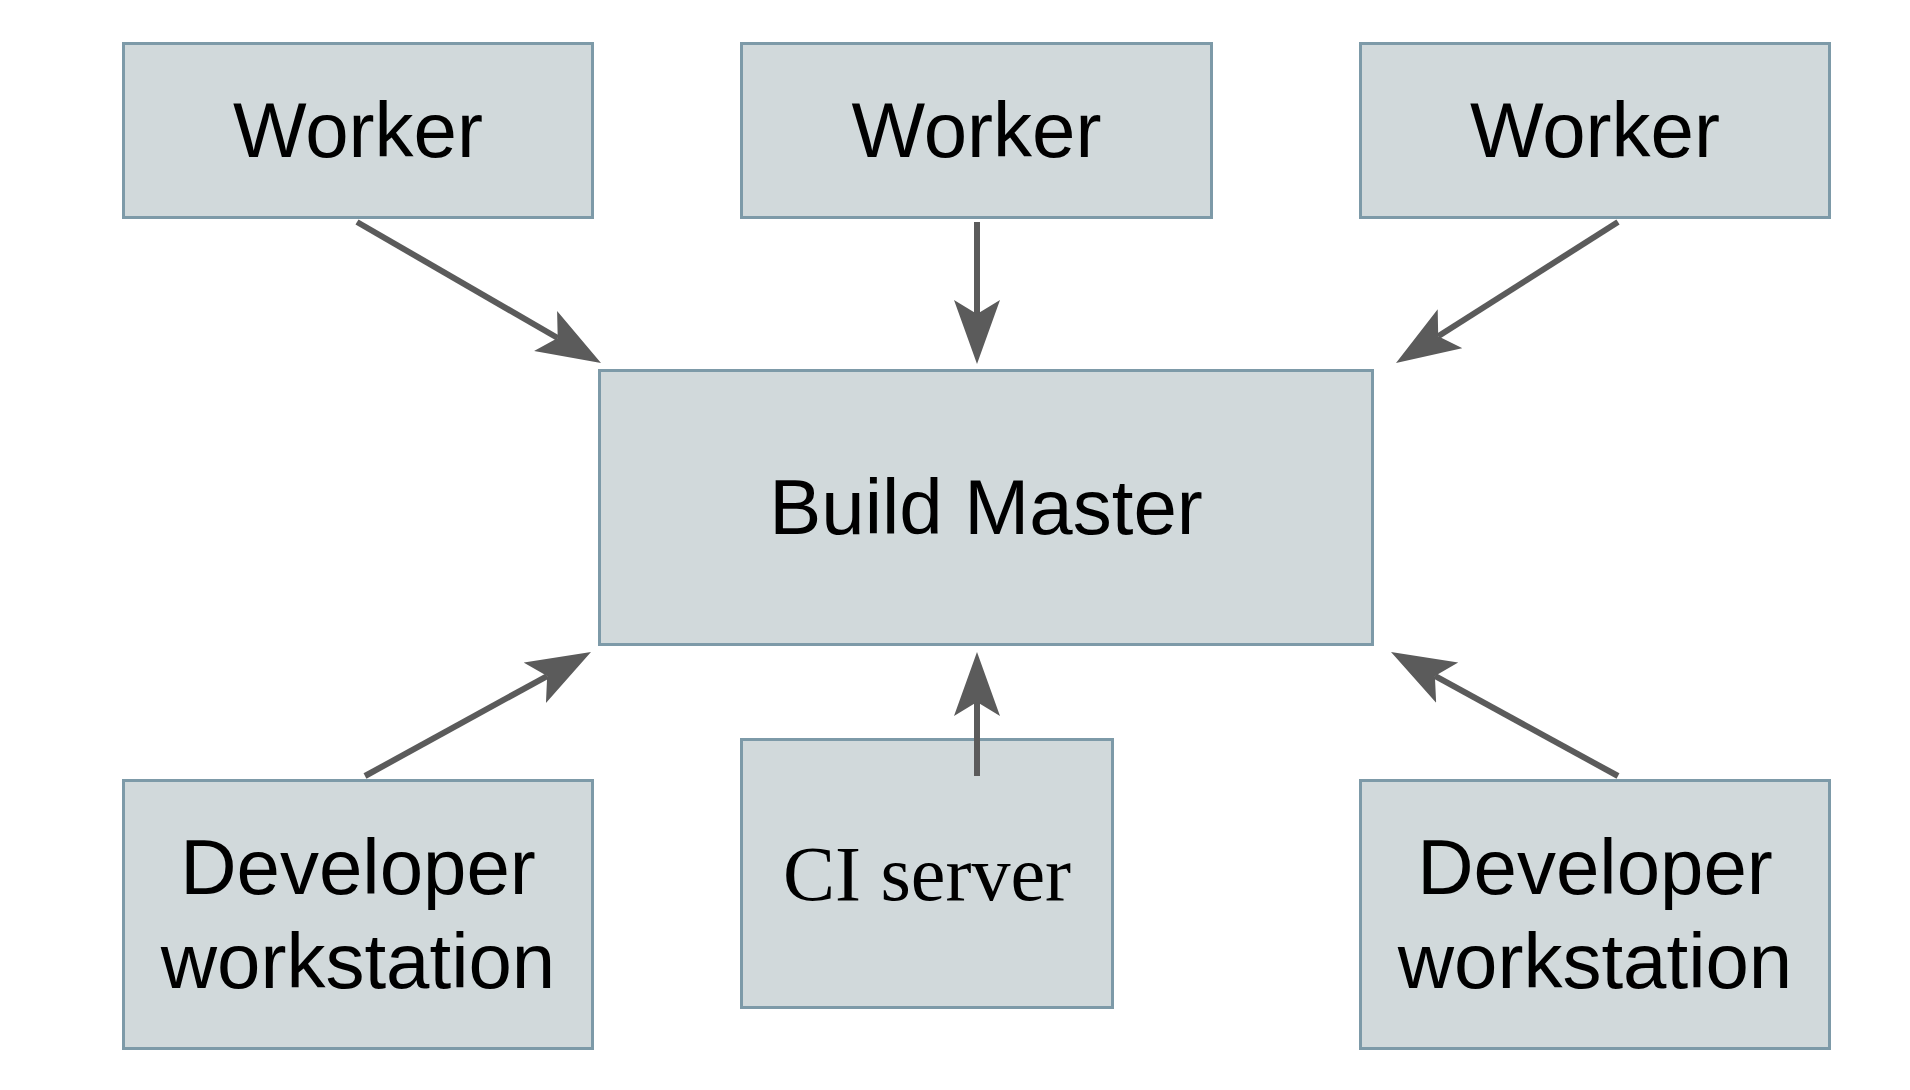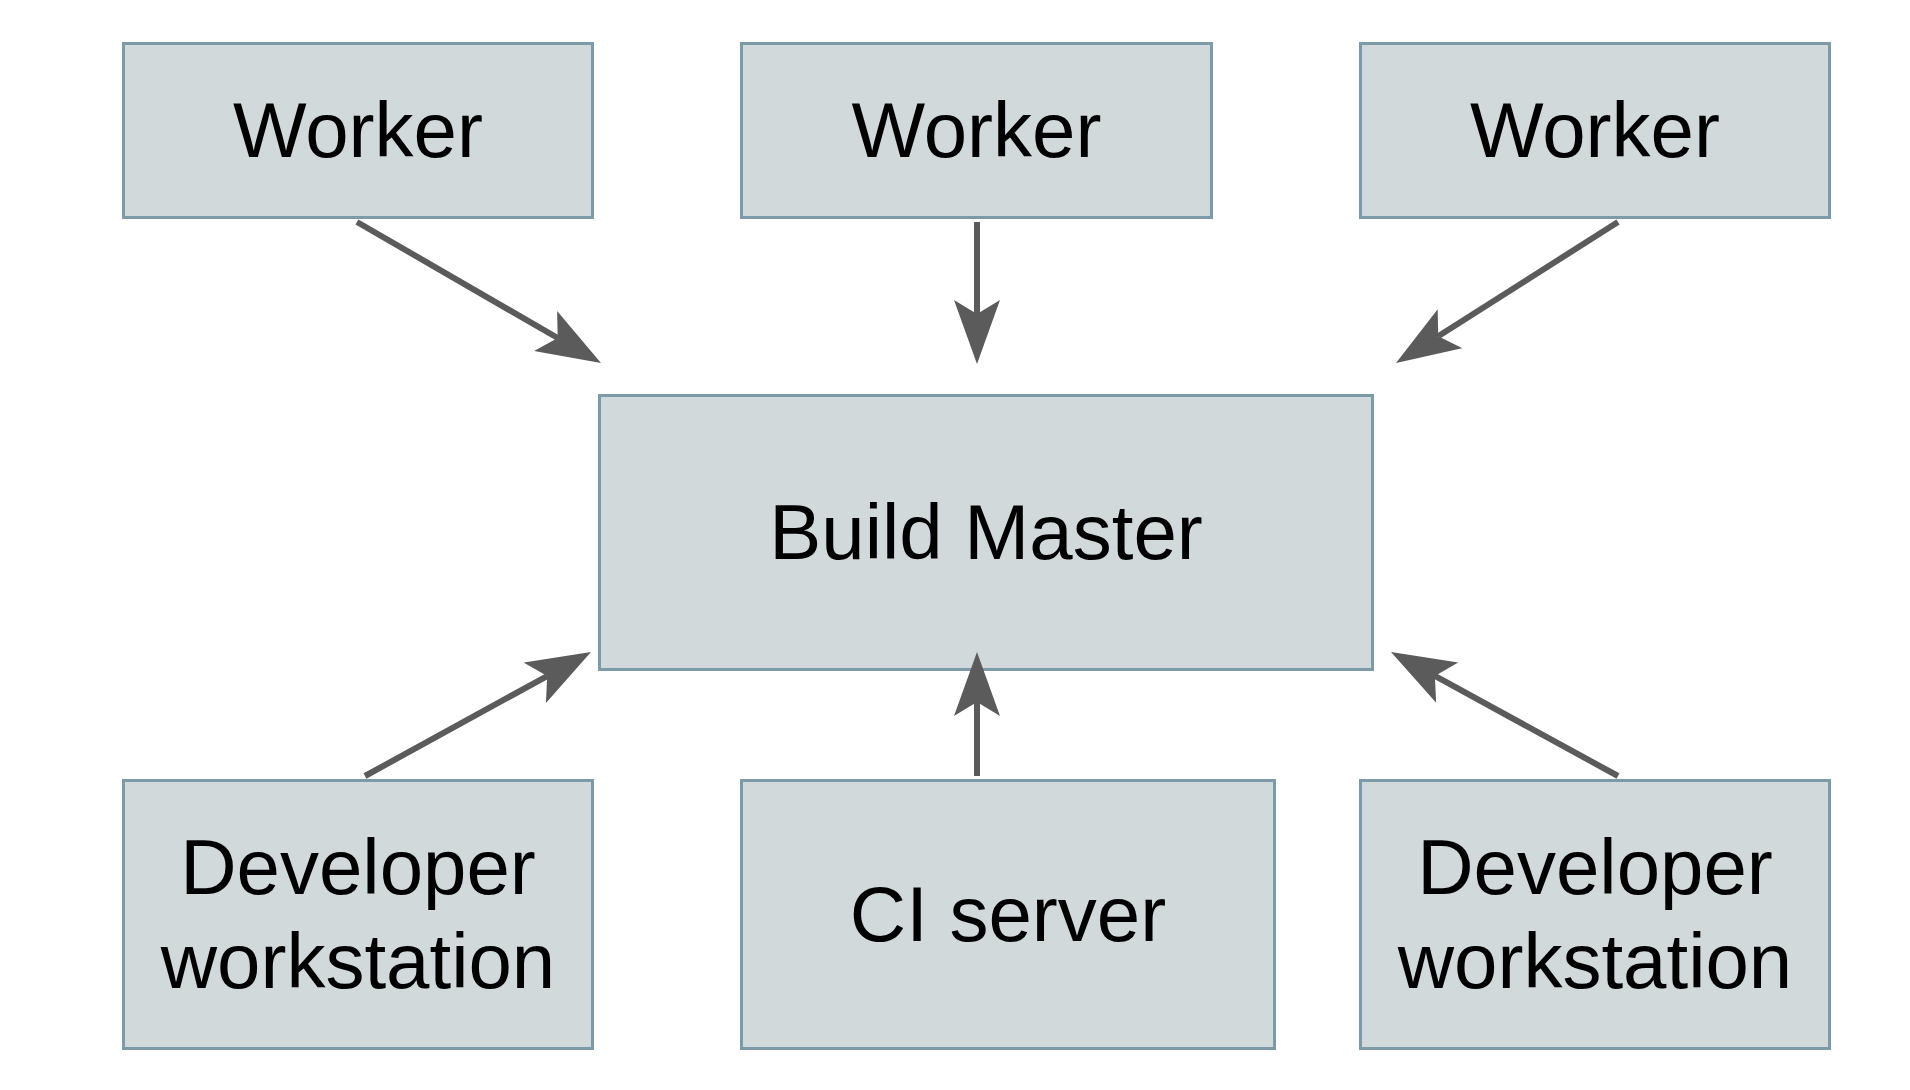--- a/index.html
+++ b/index.html
@@ -25,23 +25,23 @@
     justify-content: center;
     text-align: center;
     font-size: 78px;
     line-height: 1.2;
     color: var(--text-color, #000000);
     padding: 1px 10px;
   }
   #node-worker-1 { left: 122px;  top: 42px;  width: 472px; height: 177px; }
   #node-worker-2 { left: 740px;  top: 42px;  width: 473px; height: 177px; }
   #node-worker-3 { left: 1359px; top: 42px;  width: 472px; height: 177px; }
-  #node-build-master { left: 598px; top: 369px; width: 776px; height: 277px; margin-top: 25px; }
+  #node-build-master { left: 598px; top: 369px; width: 776px; height: 277px; }
   #node-dev-1 { left: 122px;  top: 779px; width: 472px; height: 271px; }
-  #node-ci    { left: 740px;  top: 779px; width: 536px; height: 271px; }
+  #node-ci    { left: 740px;  top: 738px; width: 374px; height: 271px; font-family: Liberation Serif, serif; }
   #node-dev-2 { left: 1359px; top: 779px; width: 472px; height: 271px; }
 
   #edge-layer {
     position: absolute;
     left: 0; top: 0;
     width: 1910px;
     height: 1090px;
     pointer-events: none;
   }
   .edge {

